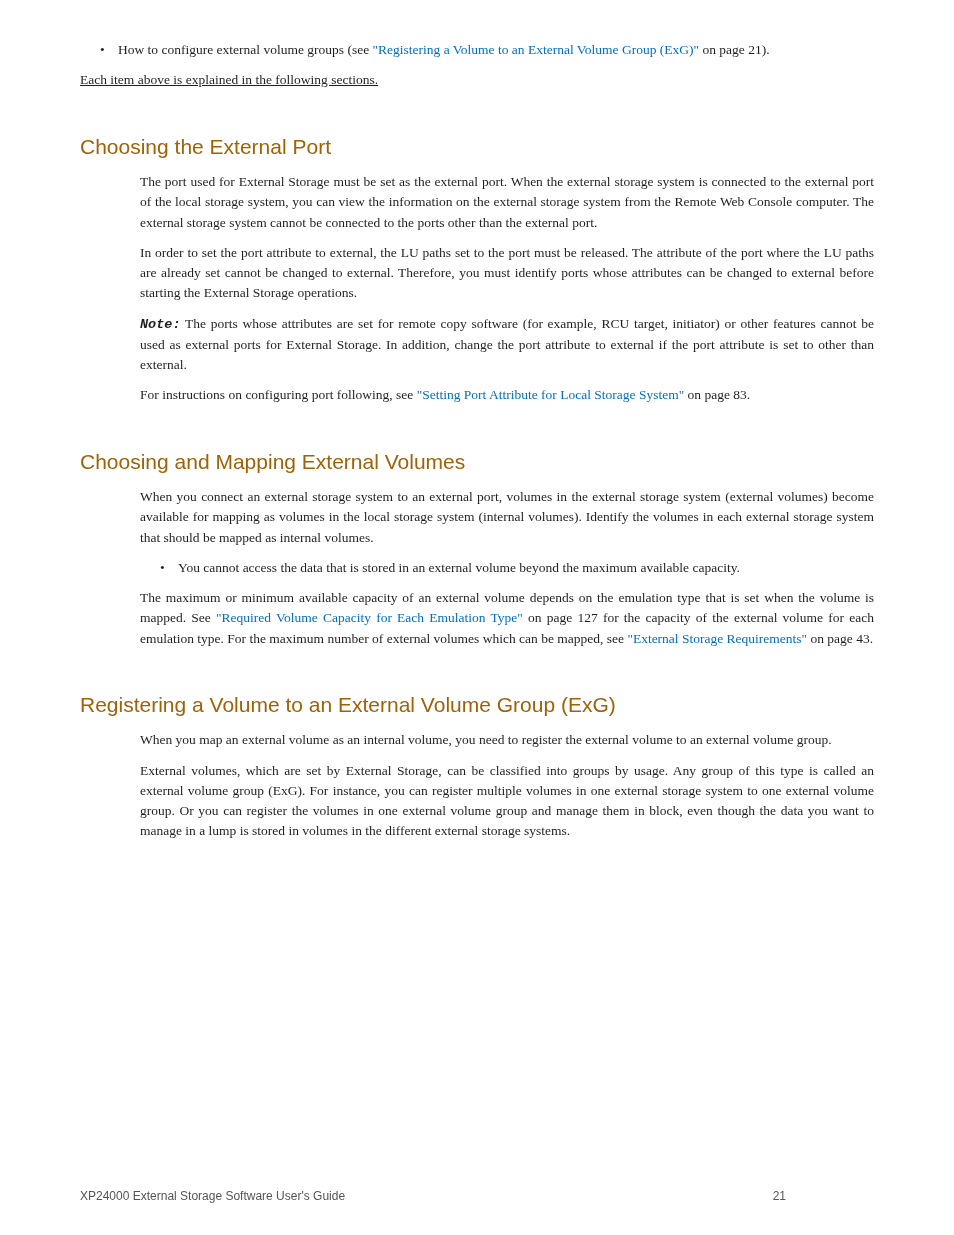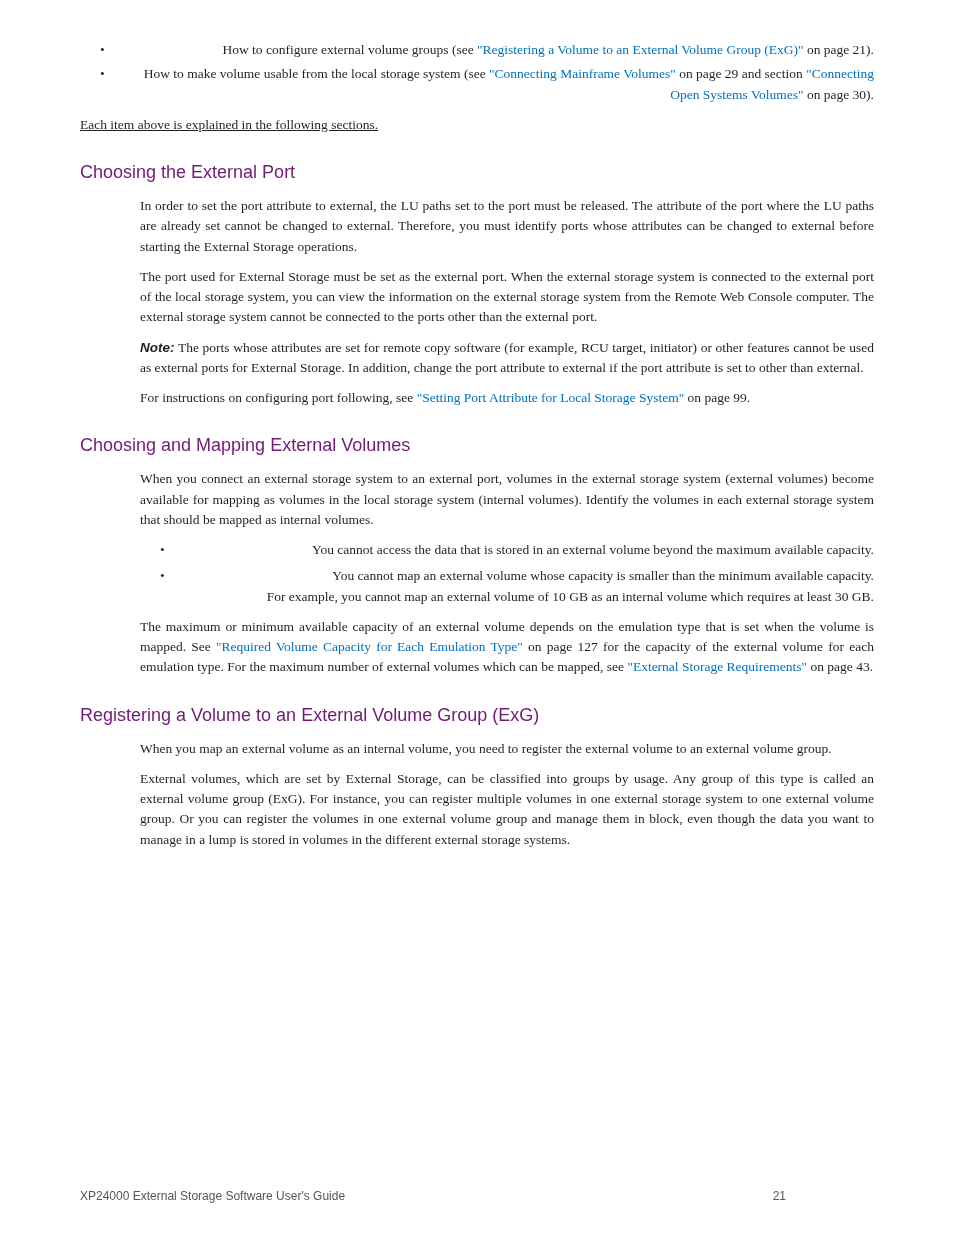--- a/index.html
+++ b/index.html
@@ -16,21 +16,20 @@
 
     .bullet-list {
       list-style: none;
       margin-left: 20px;
       margin-bottom: 10px;
     }
     .bullet-list li {
       position: relative;
       padding-left: 18px;
       margin-bottom: 4px;
-      text-align: right;
     }
     .bullet-list li::before {
       content: '•';
       position: absolute;
       left: 0;
       color: #231f20;
     }
 
     a, .link {
       color: #0070c0;
@@ -38,40 +37,40 @@
     }
 
     .section-intro {
       margin-bottom: 14px;
       margin-left: 0;
       text-decoration: underline;
     }
 
     h2.section-heading {
       font-family: Arial, Helvetica, sans-serif;
-      font-size: 18px;
+      font-size: 21px;
       font-weight: normal;
-      color: #701a75;
-      margin-top: 24px;
+      color: #a16207;
+      margin-top: 40px;
       margin-bottom: 10px;
     }
 
     .body-text {
       margin-bottom: 10px;
       text-align: justify;
     }
 
     .note-block {
       margin: 10px 0;
       text-align: justify;
     }
     .note-label {
       font-weight: bold;
       font-style: italic;
-      font-family: Liberation Sans, sans-serif;
+      font-family: Liberation Mono, monospace;
       font-size: 13.5px;
     }
 
     .footer {
       position: fixed;
       bottom: 30px;
       left: 0;
       right: 0;
       width: 866px;
       display: flex;
@@ -87,54 +86,47 @@
       margin-left: 60px;
     }
   </style>
 </head>
 <body>
 
 <ul class="bullet-list">
   <li>
     <span>How to configure external volume groups (see <a class="link">"Registering a Volume to an External Volume Group (ExG)"</a> on page 21).</span>
   </li>
-  <li>
-    <span>How to make volume usable from the local storage system (see <a class="link">"Connecting Mainframe Volumes"</a> on page 29 and section <a class="link">"Connecting Open Systems Volumes"</a> on page 30).</span>
-  </li>
 </ul>
 
 <p class="section-intro body-text">Each item above is explained in the following sections.</p>
 
 <h2 class="section-heading">Choosing the External Port</h2>
 
 <div class="section-body">
+  <p class="body-text">The port used for External Storage must be set as the external port.  When the external storage system is connected to the external port of the local storage system, you can view the information on the external storage system from the Remote Web Console computer.  The external storage system cannot be connected to the ports other than the external port.</p>
   <p class="body-text">In order to set the port attribute to external, the LU paths set to the port must be released.  The attribute of the port where the LU paths are already set cannot be changed to external.  Therefore, you must identify ports whose attributes can be changed to external before starting the External Storage operations.</p>
-  <p class="body-text">The port used for External Storage must be set as the external port.  When the external storage system is connected to the external port of the local storage system, you can view the information on the external storage system from the Remote Web Console computer.  The external storage system cannot be connected to the ports other than the external port.</p>
 
   <div class="note-block">
     <span class="note-label">Note:</span><span> The ports whose attributes are set for remote copy software (for example, RCU target, initiator) or other features cannot be used as external ports for External Storage.  In addition, change the port attribute to external if the port attribute is set to other than external.</span>
   </div>
 
   <p class="body-text" style="text-align: justify;">
-    <span>For instructions on configuring port following,  see </span><a class="link">"Setting Port Attribute for Local Storage System"</a><span> on page 99.</span>
+    <span>For instructions on configuring port following,  see </span><a class="link">"Setting Port Attribute for Local Storage System"</a><span> on page 83.</span>
   </p>
 </div>
 
 <h2 class="section-heading">Choosing and Mapping External Volumes</h2>
 
 <div class="section-body">
   <p class="body-text">When you connect an external storage system to an external port, volumes in the external storage system (external volumes) become available for mapping as volumes in the local storage system (internal volumes).  Identify the volumes in each external storage system that should be mapped as internal volumes.</p>
 
   <ul class="bullet-list">
     <li>
       <span>You cannot access the data that is stored in an external volume beyond the maximum available capacity.</span><br>
-    </li>
-    <li style="margin-top: 6px;">
-      <span>You cannot map an external volume whose capacity is smaller than the minimum available capacity.</span><br>
-      <span>For example, you cannot map an external volume of 10 GB as an internal volume which requires at least 30 GB.</span>
     </li>
   </ul>
 
   <p class="body-text">
     <span>The maximum or minimum available capacity of an external volume depends on the emulation type that is set when the volume is mapped.  See </span><a class="link">"Required Volume Capacity for Each Emulation Type"</a><span> on page 127 for the capacity of the external volume for each emulation type.  For the maximum number of external volumes which can be mapped, see </span><a class="link">"External Storage Requirements"</a><span> on page 43.</span>
   </p>
 </div>
 
 <h2 class="section-heading">Registering a Volume to an External Volume Group (ExG)</h2>
 

